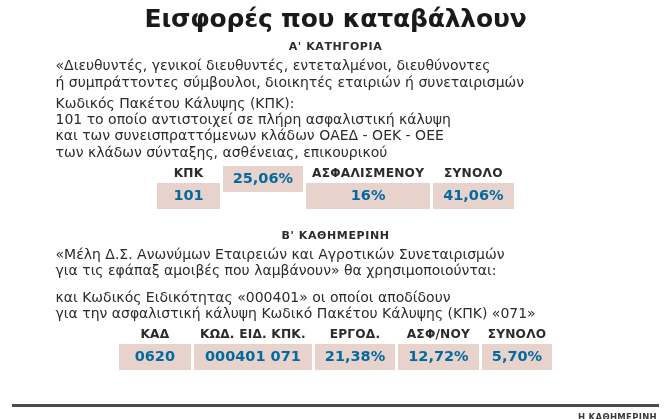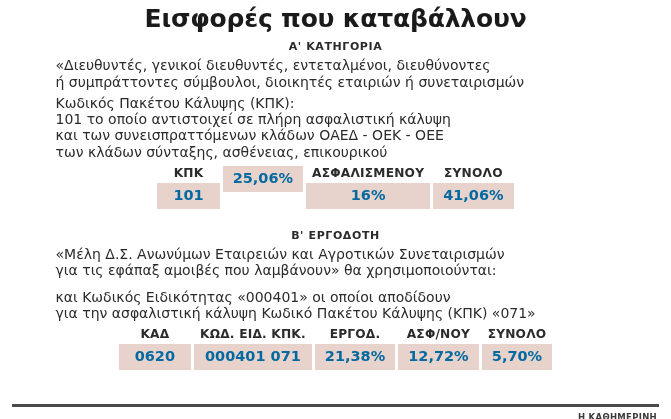--- a/index.html
+++ b/index.html
@@ -142,21 +142,21 @@
       <div class="cell-val">16%</div>
     </div>
     <div class="cell">
       <div class="cell-head">ΣΥΝΟΛΟ</div>
       <div class="cell-val">41,06%</div>
     </div>
   </div>
 
   <div class="gap-l"></div>
 
-  <div class="section-head">Β' ΕΡΓΟΔΟΤΗ</div>
+  <div class="section-head">Β' ΚΑΘΗΜΕΡΙΝΗ</div>
 
   <div class="para">
     <div>«Μέλη Δ.Σ. Ανωνύμων Εταιρειών και Αγροτικών Συνεταιρισμών</div>
     <div>για τις εφάπαξ αμοιβές που λαμβάνουν» θα χρησιμοποιούνται:</div>
   </div>
 
   <div class="gap-m"></div>
 
   <div class="para tight">
     <div>και Κωδικός Ειδικότητας «000401»  οι οποίοι αποδίδουν</div>

